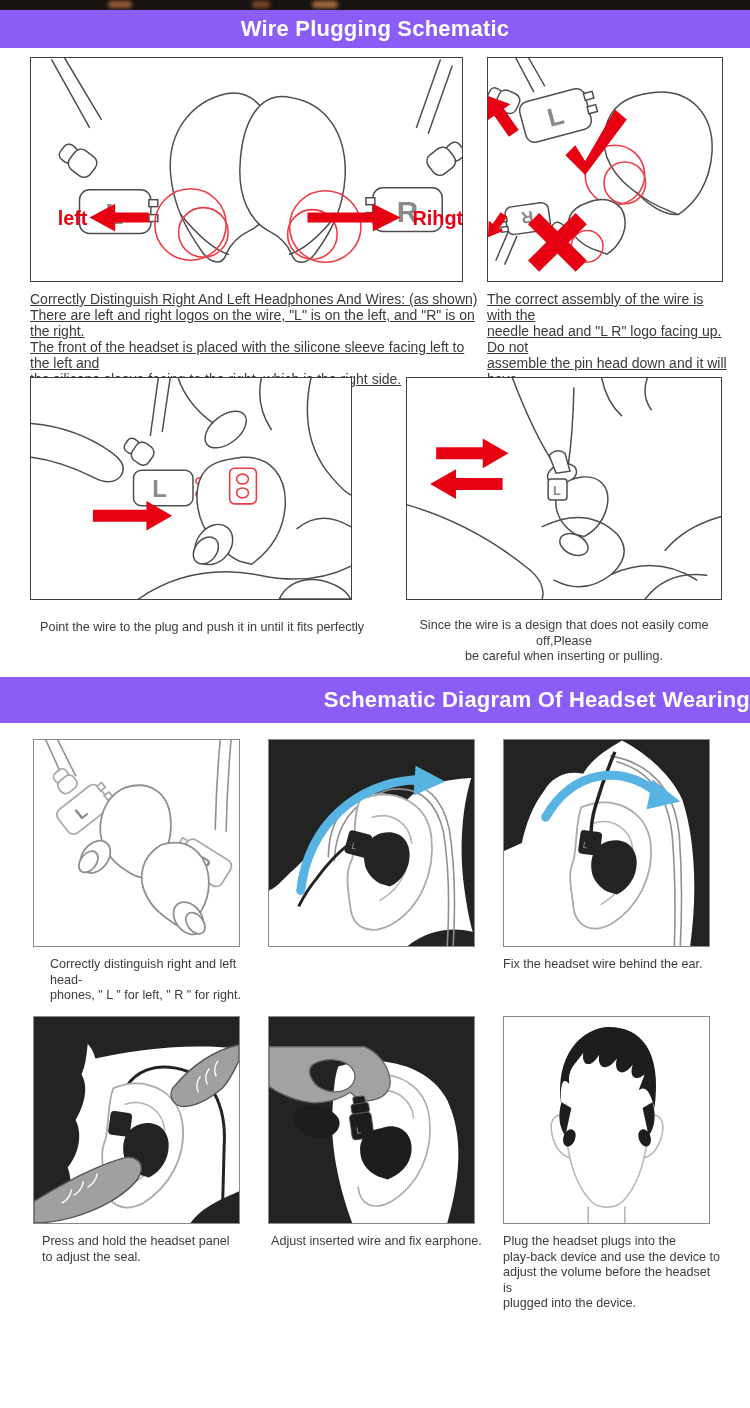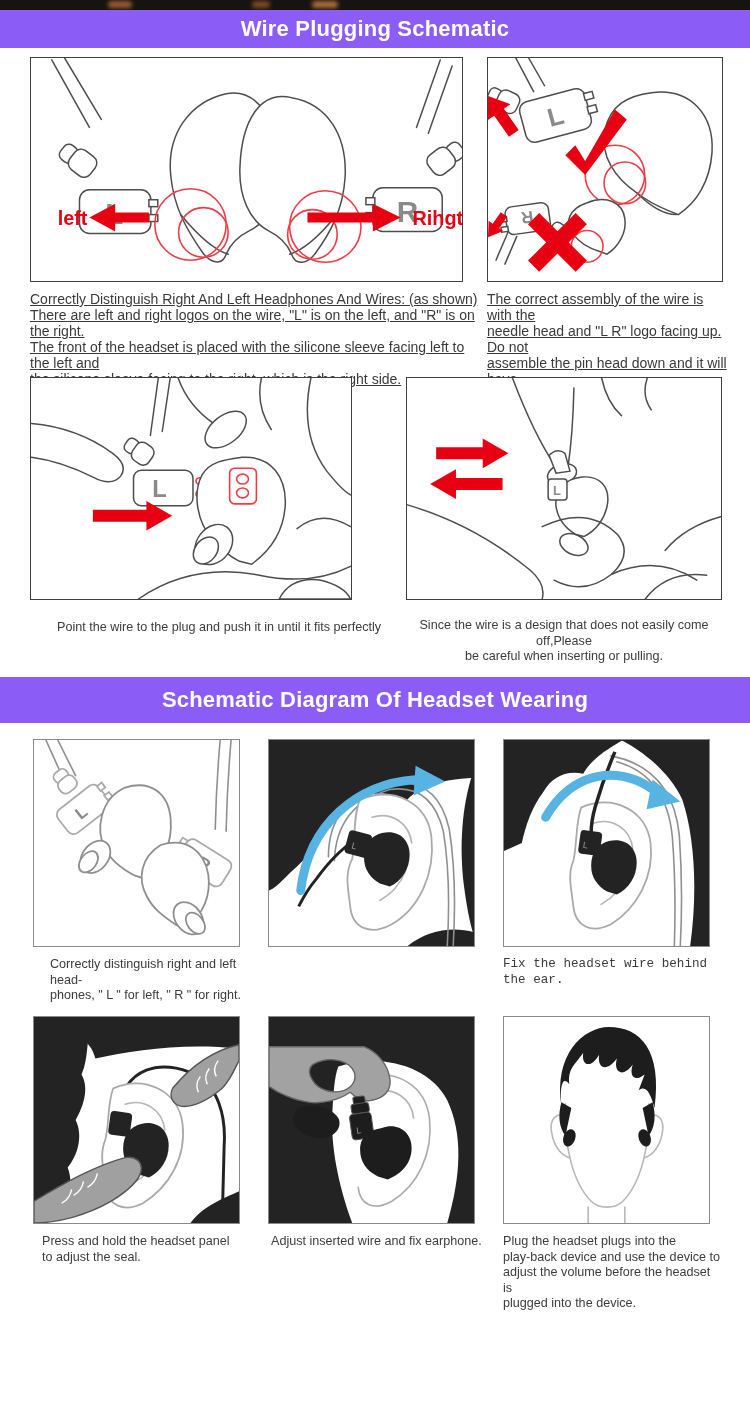--- a/index.html
+++ b/index.html
@@ -6,21 +6,21 @@
   #stage{position:relative;width:750px;height:1408px;background:#fff;overflow:hidden;
          font-family:"Liberation Sans",sans-serif;}
   .abs{position:absolute;}
   
   .topstrip{left:0;top:0;width:750px;height:10px;background:#171310;overflow:hidden;}
   .smudge{position:absolute;top:1px;height:7px;border-radius:4px;filter:blur(2px);}
   
   .hdr{left:0;width:750px;background:#8b5cf6;color:#fff;text-align:center;
        font-weight:700;font-size:22px;letter-spacing:.2px;}
   .hdr1{top:10px;height:38px;line-height:38px;}
-  .hdr2{top:677px;height:46px;line-height:46px;}
+  .hdr2{top:677px;height:46px;line-height:46px;text-align:right;}
   
   .panel{background:#fff;box-sizing:border-box;}
   .pb-dark{border:1.5px solid #404040;}
   .pb-light{border:1.3px solid #8a8a8a;}
   figure{margin:0;}
   svg{display:block;width:100%;height:100%;}
   svg text{font-family:"Liberation Sans",sans-serif;}
   
   .desc{font-size:14px;line-height:16px;color:#3a3a3a;white-space:pre-line;text-decoration:underline;}
   .cap{font-size:12.6px;line-height:15.6px;color:#3c3c3c;white-space:pre-line;}
@@ -193,21 +193,21 @@
       <text class="plugtxt" x="147" y="118" font-size="13">L</text>
       <ellipse class="fillw" cx="168" cy="168" rx="15" ry="10" transform="rotate(25 168 168)"></ellipse>
 
       <path class="line" d="M0,128 Q68,148 124,194 Q140,208 136,223"></path>
       <path class="line" d="M136,150 Q182,128 212,158 Q228,178 206,198 Q178,220 148,204"></path>
       <path class="line" d="M206,198 Q252,178 292,204 M240,223 Q262,194 302,199"></path>
       <path class="line" d="M316,140 Q280,150 260,174"></path>
     </svg>
   </figure>
 
-  <div class="abs cap" style="left:40px;top:620px;width:400px;margin-left:17px;">Point the wire to the plug and push it in until it fits perfectly</div>
+  <div class="abs cap" style="left:40px;top:620px;width:400px;">Point the wire to the plug and push it in until it fits perfectly</div>
   <div class="abs cap" style="left:408px;top:618px;width:312px;text-align:center;">Since the wire is a design that does not easily come off,Please
 be careful when inserting or pulling.</div>
 
   <div class="abs hdr hdr2">Schematic Diagram Of Headset Wearing</div>
 
   <figure class="abs panel pb-light" style="left:33px;top:739px;width:207px;height:208px;">
     <svg viewBox="0 0 207 208">
       <path class="gline" d="M12,0 L30,40 M24,0 L42,36"></path>
       <path class="gline" d="M188,0 Q184,44 183,90 M199,0 Q195,46 194,92"></path>
       <g transform="translate(40,52) rotate(-38)">
@@ -273,21 +273,21 @@
         <text x="-8" y="6" font-size="9" fill="#999">L</text>
       </g>
       <path class="blk" d="M106,102 C122,98 134,108 134,124 C134,138 126,150 114,156 L104,153 C94,147 88,139 88,127 C88,113 95,105 106,102 Z"></path>
       <path d="M42,78 C70,30 118,24 156,54" stroke="#56b3e2" stroke-width="9" fill="none" stroke-linecap="round"></path>
       <polygon points="150,40 178,62 144,70" fill="#56b3e2"></polygon>
     </svg>
   </figure>
 
   <div class="abs cap" style="left:50px;top:957px;width:215px;">Correctly distinguish right and left head-
 phones, " L " for left, " R "  for right.</div>
-  <div class="abs cap" style="left:503px;top:957px;width:215px;font-family:Liberation Mono, monospace;">Fix the headset wire behind the ear.</div>
+  <div class="abs cap" style="left:503px;top:957px;width:215px;">Fix the headset wire behind the ear.</div>
 
   <figure class="abs panel pb-light" style="left:33px;top:1016px;width:207px;height:208px;">
     <svg viewBox="0 0 207 208">
       <path class="blk" d="M0,0 H207 V32 C150,26 100,34 62,42 C58,24 40,10 0,8 Z"></path>
       <path class="blk" d="M0,0 H60 C52,20 56,40 48,58 C56,72 50,90 42,104 C50,120 44,140 34,152 C40,168 36,186 28,196 L0,190 Z"></path>
       <path class="blk" d="M158,208 C172,190 190,184 207,176 V208 Z"></path>
       <path d="M86,96 C90,50 130,42 162,58 C186,70 194,100 192,130 L190,208" stroke="#232323" stroke-width="3" fill="none"></path>
       <path class="earw" d="M80,72 C114,58 146,76 150,108 C154,142 136,172 110,188 C90,198 74,190 72,170 C70,152 66,138 72,124 C76,108 74,88 80,72 Z"></path>
       <path class="gline" d="M92,88 C112,82 130,94 132,114" style="stroke:#b5b5b5"></path>
       <path class="gline" d="M100,168 Q118,158 126,138" style="stroke:#b5b5b5"></path>

